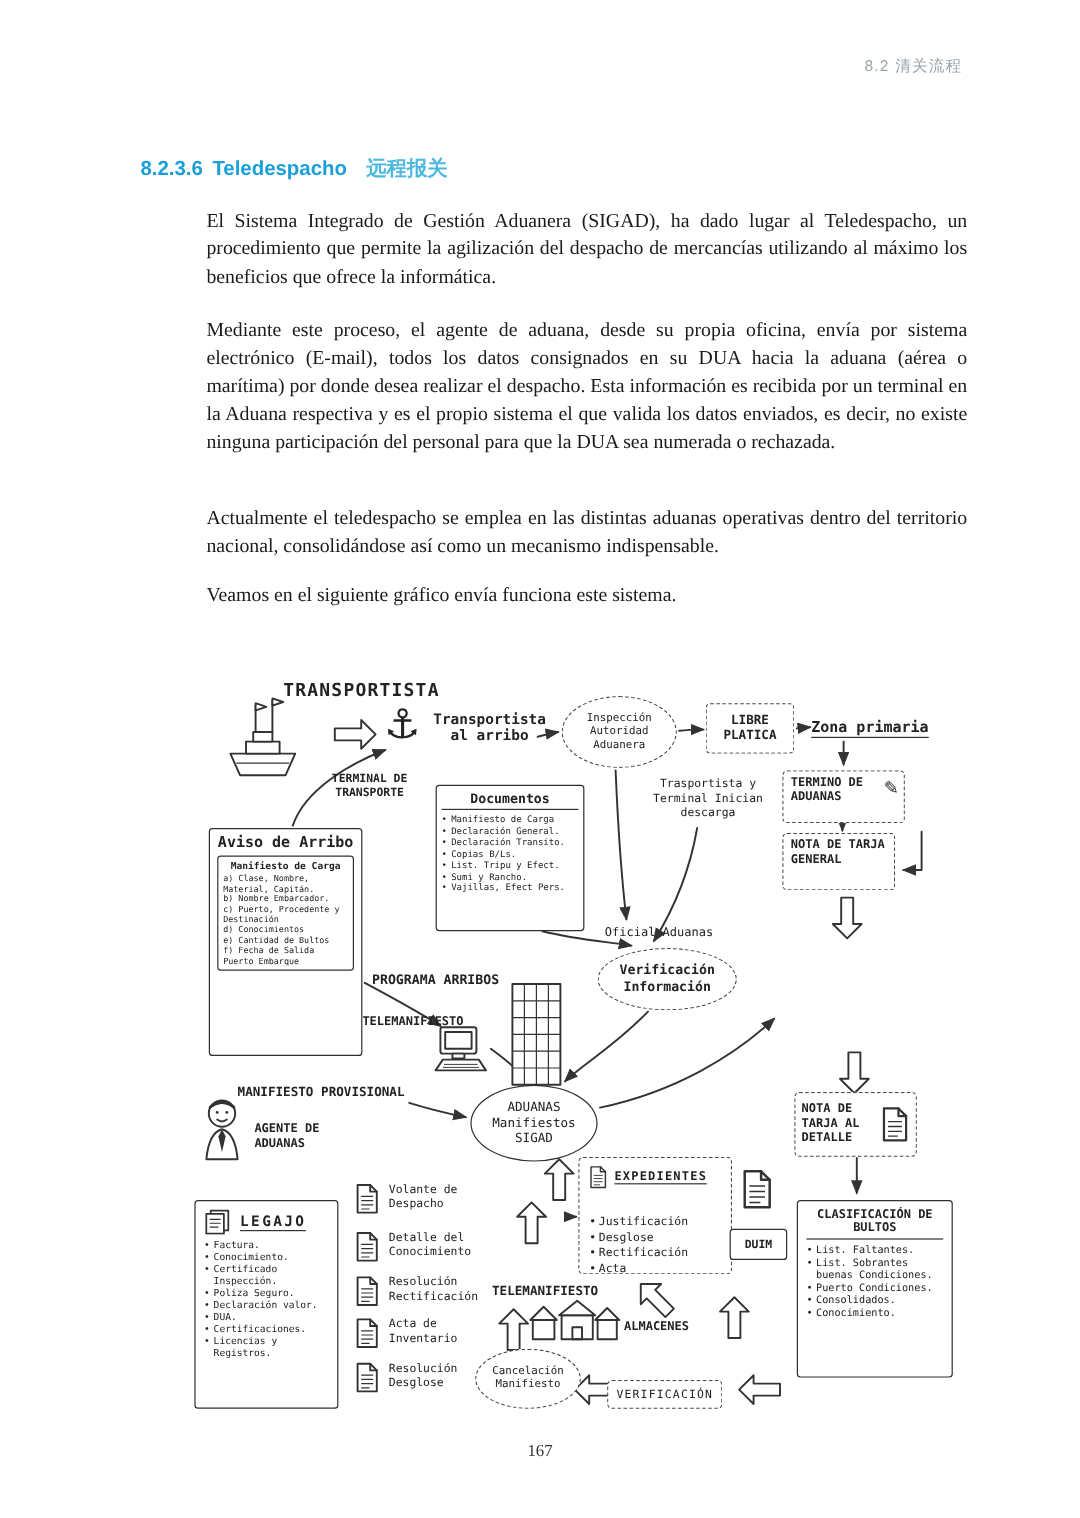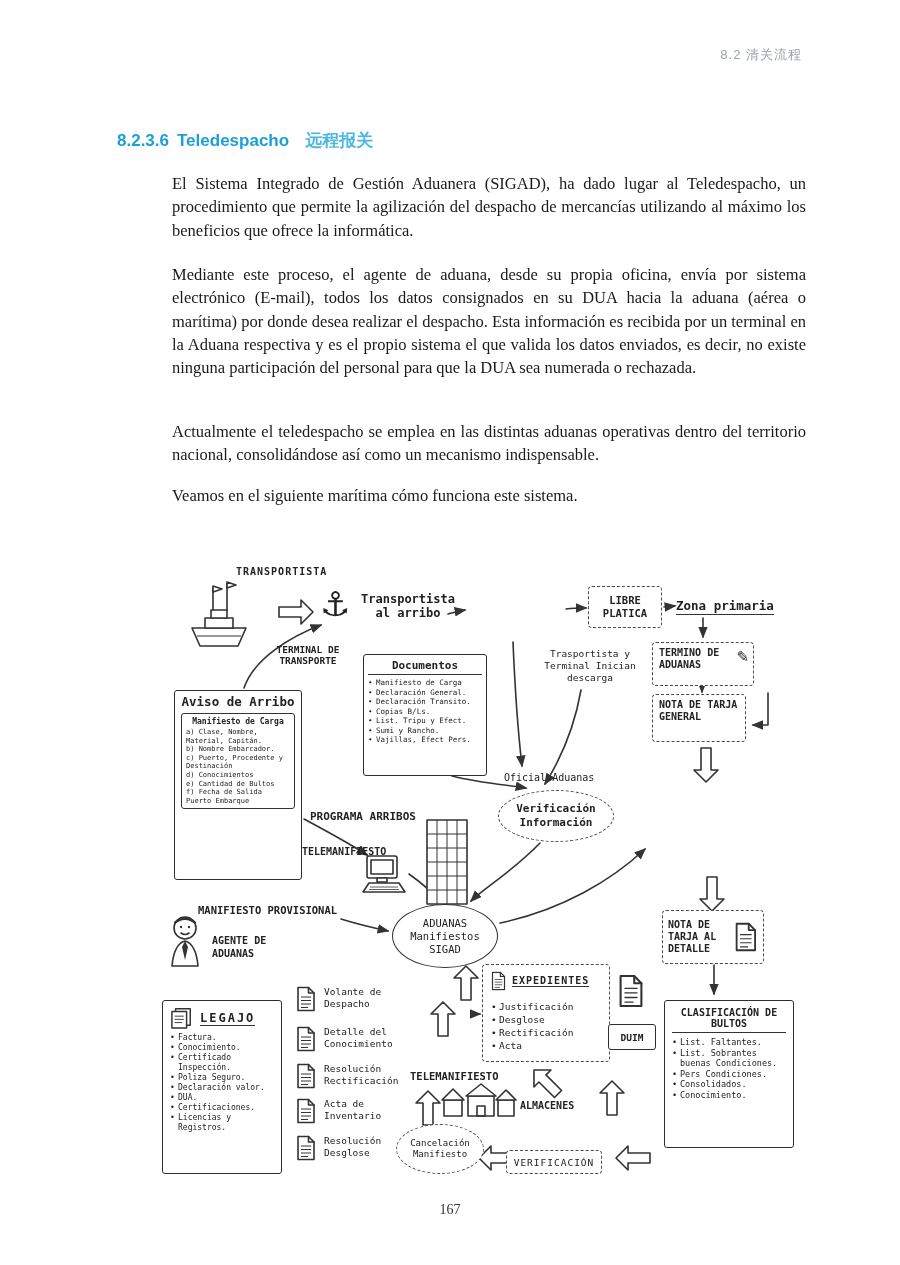--- a/index.html
+++ b/index.html
@@ -48,21 +48,21 @@
 
   .aviso-title { font-size:12.5px; font-weight:bold; text-align:center; padding:3px 0 2px; }
   .aviso-inner { border:1.4px solid #333; border-radius:3px; margin:2px 6px 6px; padding:3px 4px; }
   .aviso-sub { font-size:8px; font-weight:bold; text-align:center; margin-bottom:2px; }
   .aviso-items { font-size:7px; line-height:8.6px; list-style:none; }
 
   .legajo-head { display:flex; align-items:center; gap:6px; margin-bottom:4px; }
   .legajo-title { font-size:12px; font-weight:bold; letter-spacing:2px; border-bottom:1.2px solid #333; }
   .legajo-items { font-size:8px; line-height:10px; }
 
-  .exp-head { display:flex; align-items:center; gap:6px; margin-bottom:9px; }
+  .exp-head { display:flex; align-items:center; gap:6px; margin-bottom:21px; }
   .exp-title { font-size:10px; font-weight:bold; letter-spacing:1px; border-bottom:1.2px solid #333; }
   .exp-items { font-size:9.5px; line-height:13px; }
 
   .clas-title { font-size:10px; font-weight:bold; text-align:center; border-bottom:1.2px solid #333;
                 padding-bottom:3px; margin-bottom:4px; }
   .clas-items { font-size:8.5px; line-height:10.5px; }
 
   .docrow { position:absolute; display:flex; gap:8px; align-items:flex-start; }
   .docrow .dlabel { font-size:9.5px; line-height:11.5px; width:92px; }
 
@@ -74,21 +74,21 @@
 
 <div class="hdr-right">8.2  清关流程</div>
 
 <div class="sec-heading">
   <span class="num">8.2.3.6</span><span>Teledespacho</span><span class="cn">远程报关</span>
 </div>
 
 <p class="para" id="p1">El Sistema Integrado de Gestión Aduanera (SIGAD), ha dado lugar al Teledespacho, un procedimiento que permite la agilización del despacho de mercancías utilizando al máximo los beneficios que ofrece la informática.</p>
 <p class="para" id="p2">Mediante este proceso, el agente de aduana, desde su propia oficina, envía por sistema electrónico (E-mail), todos los datos consignados en su DUA hacia la aduana (aérea o marítima) por donde desea realizar el despacho. Esta información es recibida por un terminal en la Aduana respectiva y es el propio sistema el que valida los datos enviados, es decir, no existe ninguna participación del personal para que la DUA sea numerada o rechazada.</p>
 <p class="para" id="p3">Actualmente el teledespacho se emplea en las distintas aduanas operativas dentro del territorio nacional, consolidándose así como un mecanismo indispensable.</p>
-<p class="para" id="p4">Veamos en el siguiente marítima cómo funciona este sistema.</p>
+<p class="para" id="p4">Veamos en el siguiente gráfico envía funciona este sistema.</p>
 
 <div class="diagram">
 
   <svg class="dg-svg" width="900" height="690">
     <defs>
       <marker id="ah" markerWidth="9" markerHeight="8" refX="6.5" refY="3" orient="auto">
         <path d="M0,0 L7.5,3 L0,6 Z" fill="#333"></path>
       </marker>
       <path id="barrow" d="M-5,-17 L5,-17 L5,5 L12,5 L0,17 L-12,5 L-5,5 Z" class="fillw"></path>
       <symbol id="docicon" viewBox="0 0 20 26">
@@ -122,35 +122,36 @@
     <use href="#barrow" transform="translate(443,497) rotate(180)"></use>
     <use href="#barrow" transform="translate(466,461) rotate(180)"></use>
     <use href="#barrow" transform="translate(612,576) rotate(180)"></use>
     <use href="#barrow" transform="translate(428,586) rotate(180)"></use>
     <use href="#barrow" transform="translate(546,560) rotate(135)"></use>
     <use href="#barrow" transform="translate(496,636) rotate(90)"></use>
     <use href="#barrow" transform="translate(633,636) rotate(90)"></use>
   </svg>
 
 
-  <div class="n lbl" style="left:236px; top:44px; font-size:10px; letter-spacing:1px;">TRANSPORTISTA</div>
+  <div class="n lbl" style="left:236px; top:44px; font-size:15px; letter-spacing:1px;">TRANSPORTISTA</div>
 
   <svg class="n" style="left:188px; top:52px;" width="62" height="78" viewBox="0 0 62 78">
     <path d="M4,54 L12,72 L50,72 L58,54 Z" class="fillw"></path>
     <rect x="17" y="44" width="28" height="10" class="fillw"></rect>
     <rect x="23" y="36" width="16" height="8" class="fillw"></rect>
     <path d="M25,14 V36 M39,10 V36" class="stroke"></path>
     <path d="M25,12 l9,3 l-9,3 Z M39,8 l9,3 l-9,3 Z" class="fillw"></path>
     <path d="M9,62 H53" stroke="#333" stroke-width="1" fill="none"></path>
   </svg>
 
   <div class="n" style="left:320px; top:62px; font-size:34px; font-family:'DejaVu Sans',sans-serif;">⚓</div>
 
   <div class="n lbl ctr" style="left:352px; top:70px; width:112px; font-size:12px; line-height:14px;">Transportista al arribo</div>
 
+  <div class="n ellipse dash" style="left:468px; top:58px; width:96px; height:60px; font-size:9px; line-height:11px; padding:2px;">Inspección Autoridad Aduanera</div>
 
   <div class="n dashed flexc" style="left:588px; top:64px; width:74px; height:42px; font-size:10.5px; font-weight:bold; line-height:13px;">LIBRE PLATICA</div>
 
   <div class="n lbl" style="left:676px; top:76px; font-size:12.5px; border-bottom:1.4px solid #333; padding-bottom:1px;">Zona primaria</div>
 
   <div class="n lbl ctr" style="left:264px; top:122px; width:88px; font-size:9.5px; line-height:11px;">TERMINAL DE TRANSPORTE</div>
 
   <div class="n box" style="left:363px; top:132px; width:124px; height:122px; padding:4px 4px;">
     <div class="doc-box-title">Documentos</div>
     <ul class="blist tinylist">
@@ -304,21 +305,21 @@
       <use href="#docicon"></use>
     </svg>
 
   <div class="n box flexc" style="left:608px; top:502px; width:48px; height:26px; font-size:9.5px; font-weight:bold;">DUIM</div>
 
   <div class="n box" style="left:664px; top:478px; width:130px; height:148px; padding:6px 7px;">
     <div class="clas-title">CLASIFICACIÓN DE BULTOS</div>
     <ul class="blist clas-items">
       <li>List. Faltantes.</li>
       <li>List. Sobrantes buenas Condiciones.</li>
-      <li>Pers Condiciones.</li>
+      <li>Puerto Condiciones.</li>
       <li>Consolidados.</li>
       <li>Conocimiento.</li>
     </ul>
   </div>
 
   <div class="n lbl" style="left:410px; top:548px; font-size:10.5px;">TELEMANIFIESTO</div>
 
   <svg class="n" style="left:440px; top:560px;" width="78" height="38" viewBox="0 0 78 38">
     <rect x="4" y="18" width="18" height="16" class="fillw"></rect>
     <path d="M2,18 L13,7 L24,18 Z" class="fillw"></path>

